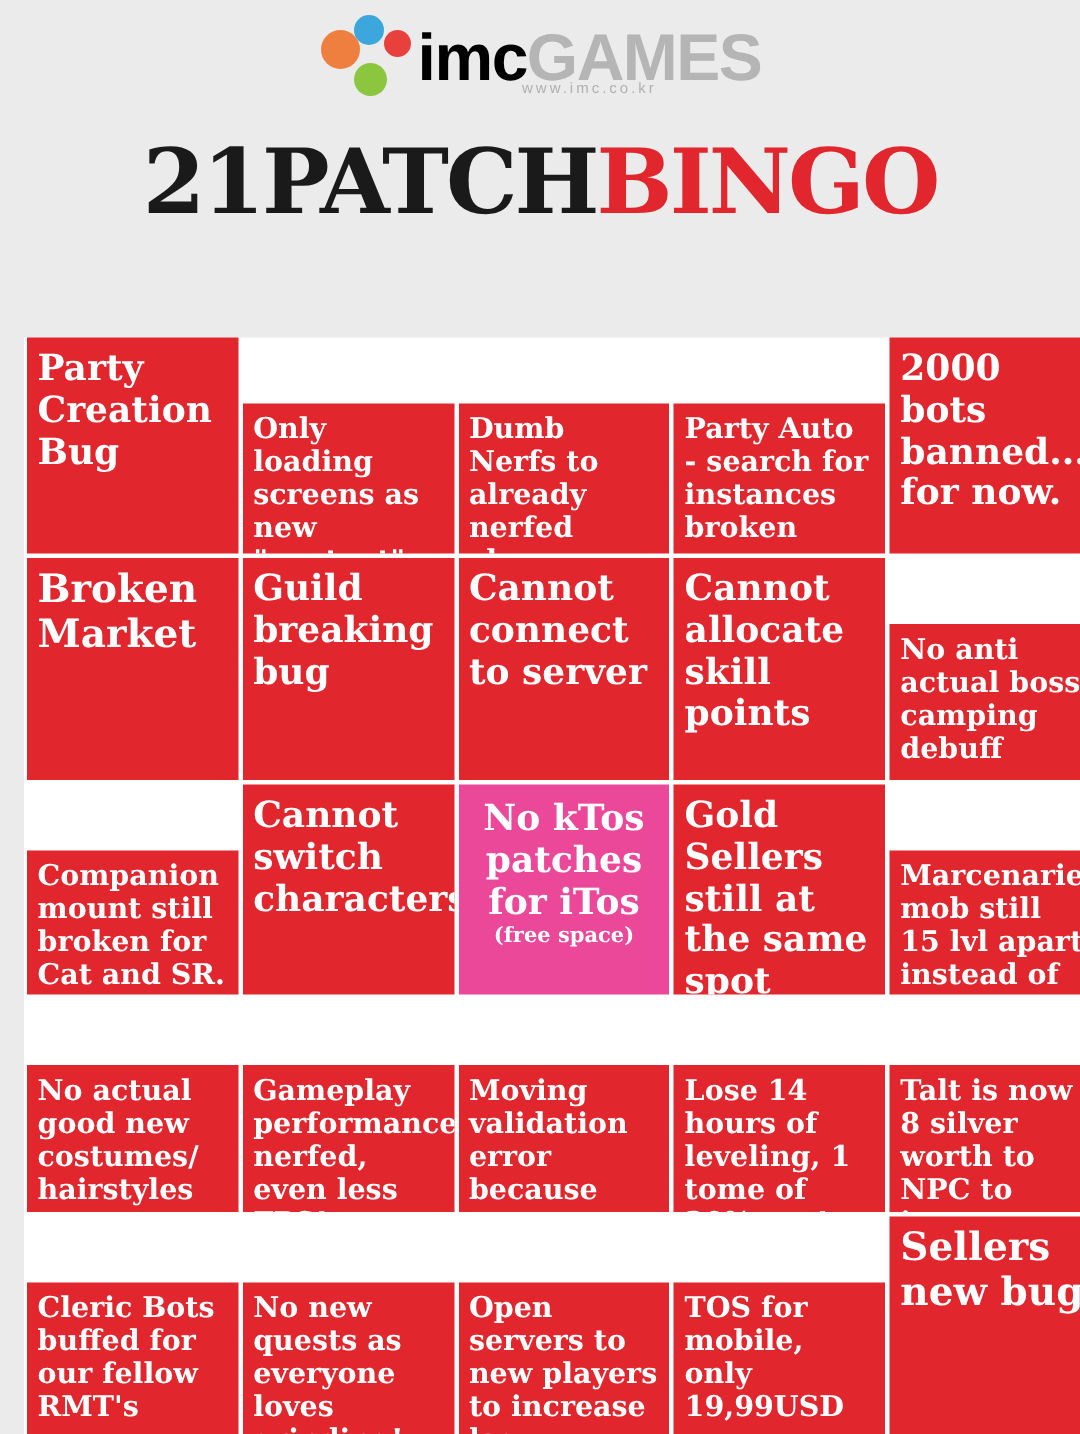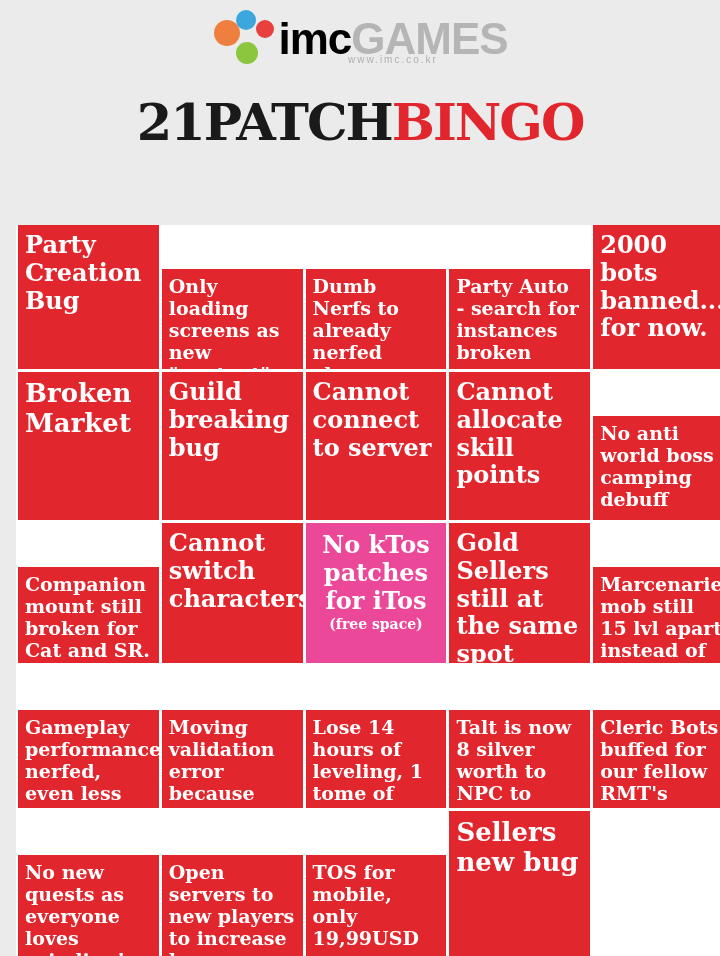--- a/index.html
+++ b/index.html
@@ -66,21 +66,21 @@
   .title-row {
     height: 96px;
     display: flex;
     align-items: center;
     justify-content: center;
     margin-top: -4px;
   }
   .title {
     font-family: "DejaVu Serif", serif;
     font-weight: bold;
-    font-size: 51px;
+    font-size: 60px;
     line-height: 1;
     letter-spacing: -2px;
     white-space: nowrap;
   }
   .title .t1 { color: #1a1a1a; }
   .title .t2 { color: #1a1a1a; }
   .title .t3 { color: #e1262d; }
 
   
   .grid {
@@ -149,26 +149,27 @@
   <div class="grid">
       <div class="cell s-lg"><span>Party Creation Bug</span></div>
       <div class="cell s-md"><span>Only loading screens as new "content"</span></div>
       <div class="cell s-md"><span>Dumb Nerfs to already nerfed classes</span></div>
       <div class="cell s-md"><span>Party Auto - search for instances broken</span></div>
       <div class="cell s-lg"><span>2000 bots banned... for now.</span></div>
       <div class="cell s-xl"><span>Broken Market</span></div>
       <div class="cell s-lg"><span>Guild breaking bug</span></div>
       <div class="cell s-lg"><span>Cannot connect to server</span></div>
       <div class="cell s-lg"><span>Cannot allocate skill points</span></div>
-      <div class="cell s-md"><span>No anti world boss camping debuff</span></div>
+      <div class="cell s-md"><span>No anti actual boss camping debuff</span></div>
       <div class="cell s-md"><span>Companion mount still broken for Cat and SR.</span></div>
       <div class="cell s-lg"><span>Cannot switch characters</span></div>
       <div class="cell s-free free"><span>No kTos patches for iTos</span><span class="free-label">(free space)</span></div>
       <div class="cell s-lg"><span>Gold Sellers still at the same spot</span></div>
       <div class="cell s-md"><span>Marcenaries mob still 15 lvl apart instead of average.</span></div>
+      <div class="cell s-md"><span>No actual good new costumes/ hairstyles</span></div>
       <div class="cell s-md"><span>Gameplay performance nerfed, even less FPS!</span></div>
       <div class="cell s-md"><span>Moving validation error because reasons.</span></div>
       <div class="cell s-md"><span>Lose 14 hours of leveling, 1 tome of 30% exp!</span></div>
       <div class="cell s-md"><span>Talt is now 8 silver worth to NPC to improve market use.</span></div>
       <div class="cell s-md"><span>Cleric Bots buffed for our fellow RMT's</span></div>
       <div class="cell s-md"><span>No new quests as everyone loves grinding!</span></div>
       <div class="cell s-md"><span>Open servers to new players to increase lag stability!</span></div>
       <div class="cell s-md"><span>TOS for mobile, only 19,99USD</span></div>
       <div class="cell s-xl"><span>Sellers new bug</span></div>
     </div>

